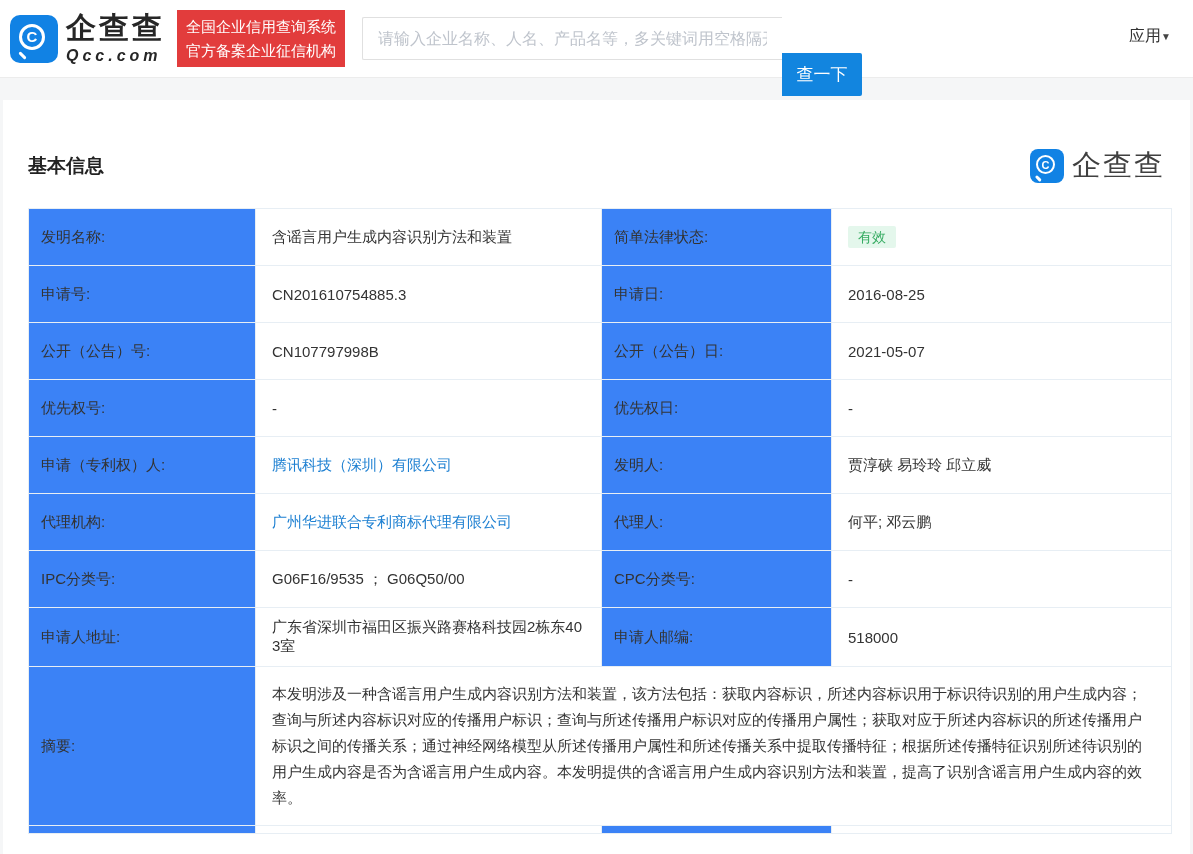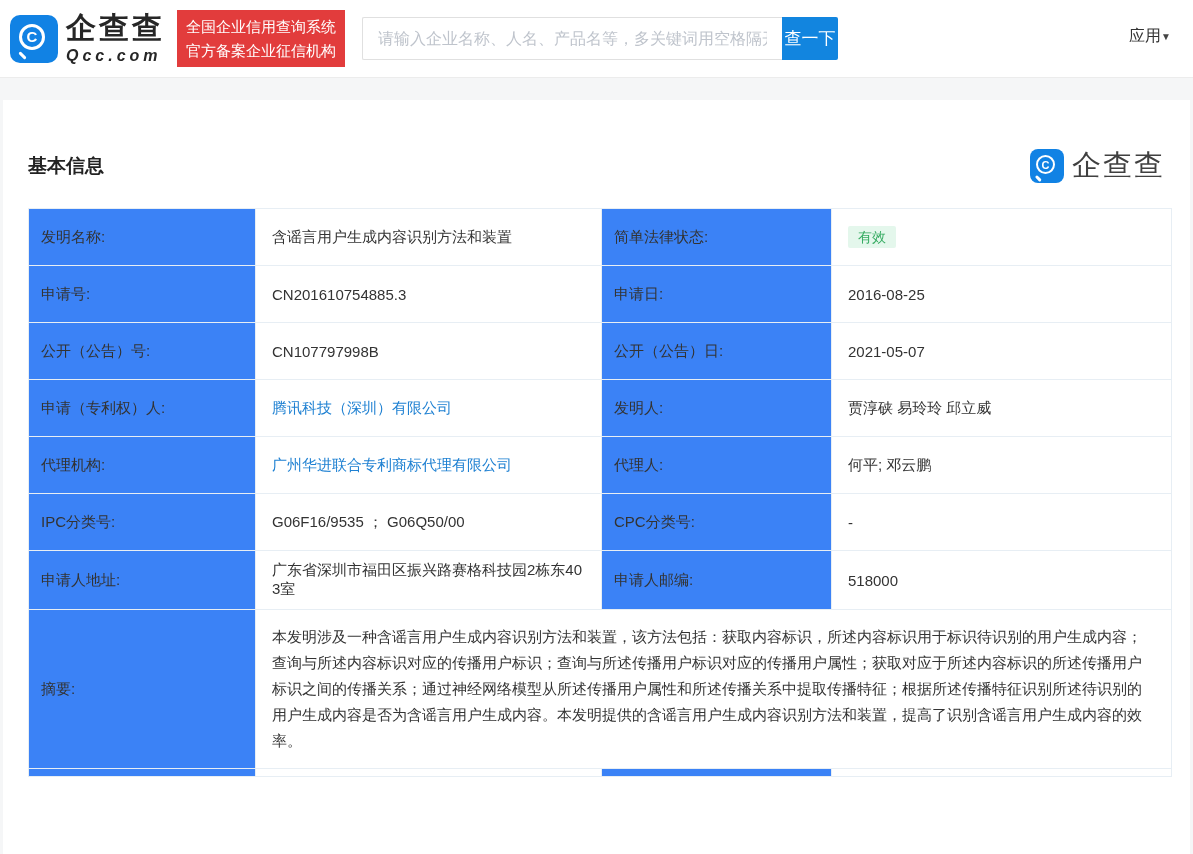--- a/index.html
+++ b/index.html
@@ -22,23 +22,23 @@
   .logo-text { margin-left:8px; }
   .logo-cn { font-size:30px; font-weight:bold; color:#262626; letter-spacing:3px; line-height:1; }
   .logo-en { font-size:16px; font-weight:bold; color:#262626; letter-spacing:4px; margin-top:4px;font-style:italic; }
   .red-badge { margin-left:12px; background:#e23c3c; color:#fff; font-size:15px;
     line-height:1.55; padding:5px 9px; }
   .search-wrap { position:absolute; left:362px; top:17px; display:flex; }
   .search-input { width:420px; height:43px; border:1px solid #e0e0e0; border-right:none;
     border-radius:2px 0 0 2px; padding:0 15px; font-size:16px; color:#333; outline:none;
     font-family:"Liberation Sans", sans-serif; }
   .search-input::placeholder { color:#bfc4cc; }
-  .search-btn { width:56px; height:43px; background:#1285df; color:#fff; border:none;
+  .search-btn { width:80px; height:43px; background:#1285df; color:#fff; border:none;
     font-size:17px; cursor:pointer; border-radius:0 2px 2px 0;
-    font-family:"Liberation Sans", sans-serif; }
+    font-family:"Liberation Sans", sans-serif;margin-top:36px; }
   .nav-app { position:absolute; right:22px; top:26px; display:flex; align-items:center;
     font-size:16px; color:#333; cursor:pointer; }
   .caret { font-size:10px; color:#444; line-height:1; }
 
   
   .content { padding:22px 3px 0; }
   .card { background:#fff; min-height:754px; padding:0 25px; }
   .card-head { display:flex; justify-content:space-between; align-items:center;
     padding:46px 0 22px;gap:39px; }
   .section-title { font-size:19px; font-weight:bold; color:#222; }
@@ -128,20 +128,26 @@
             <td class="label-cell">申请日:</td>
             <td class="value-cell">2016-08-25</td>
           </tr>
           <tr>
             <td class="label-cell">公开（公告）号:</td>
             <td class="value-cell">CN107797998B</td>
             <td class="label-cell">公开（公告）日:</td>
             <td class="value-cell">2021-05-07</td>
           </tr>
           <tr>
+            <td class="label-cell">优先权号:</td>
+            <td class="value-cell">-</td>
+            <td class="label-cell">优先权日:</td>
+            <td class="value-cell">-</td>
+          </tr>
+          <tr>
             <td class="label-cell">申请（专利权）人:</td>
             <td class="value-cell"><a class="link" href="#">腾讯科技（深圳）有限公司</a></td>
             <td class="label-cell">发明人:</td>
             <td class="value-cell">贾淳硖 易玲玲 邱立威</td>
           </tr>
           <tr>
             <td class="label-cell">代理机构:</td>
             <td class="value-cell"><a class="link" href="#">广州华进联合专利商标代理有限公司</a></td>
             <td class="label-cell">代理人:</td>
             <td class="value-cell">何平; 邓云鹏</td>

